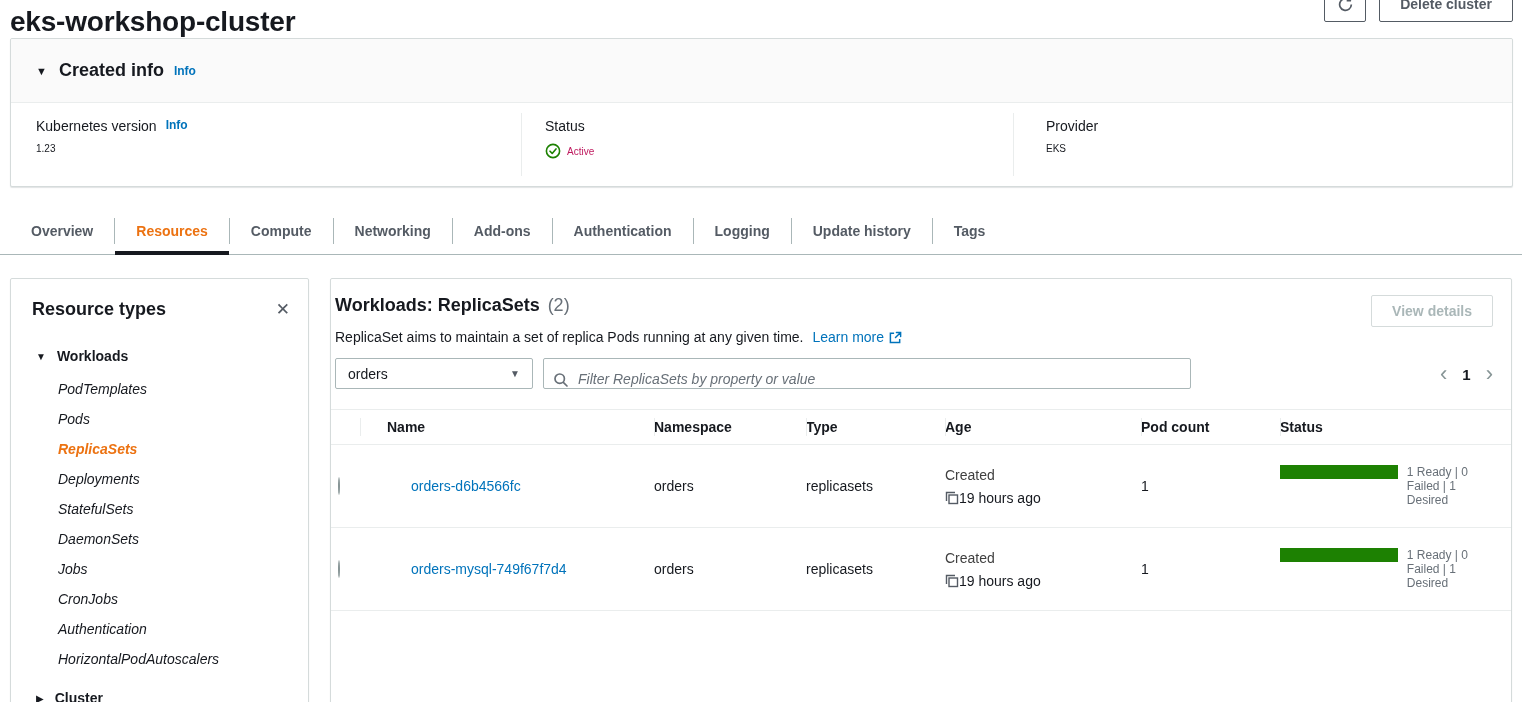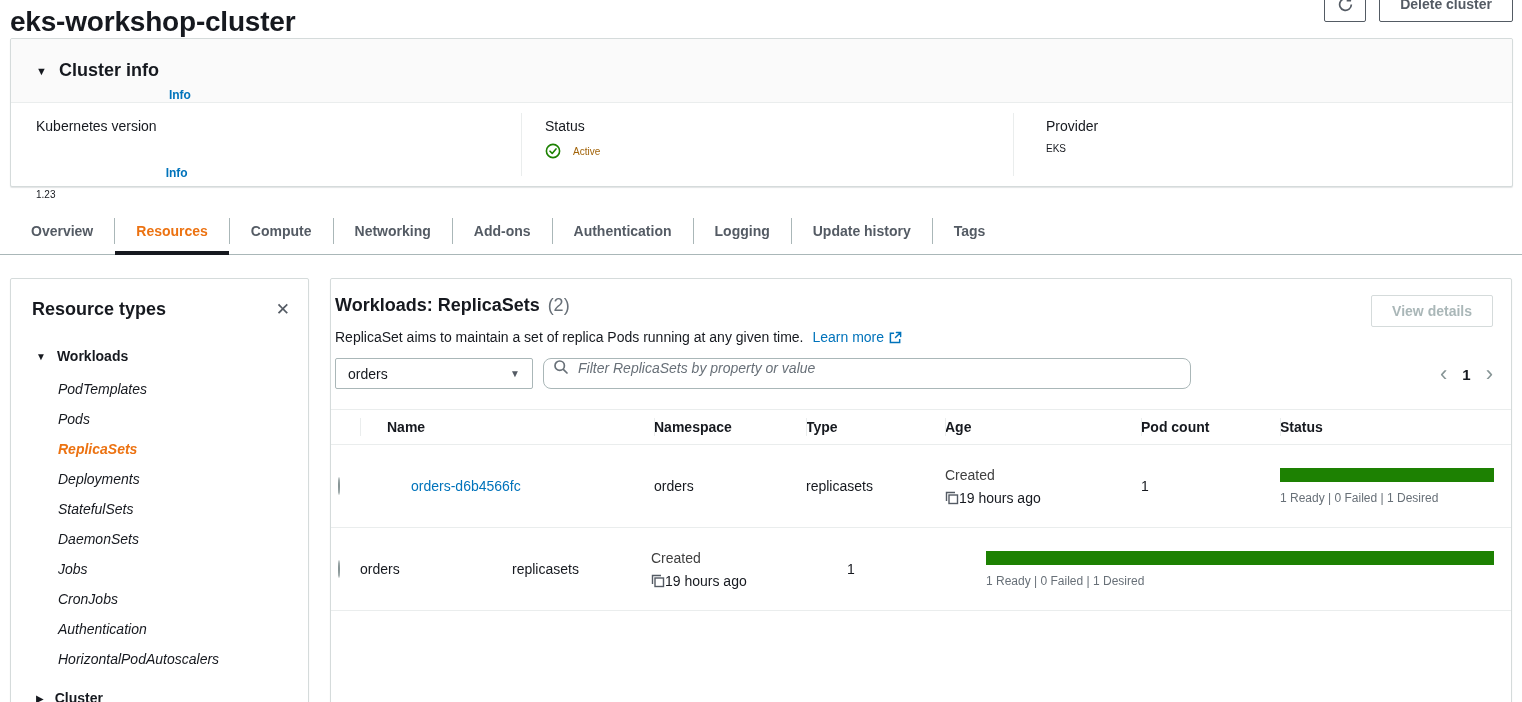--- a/index.html
+++ b/index.html
@@ -22,27 +22,27 @@
   
   .card { position:absolute; background:#fff; border:1px solid #d5dbdb; border-radius:2px;
           box-shadow:0 1px 1px rgba(0,28,36,.12); }
 
   
   #cluster-card { left:10px; top:38px; width:1503px; height:149px; }
   .cluster-head { height:64px; background:#fafafa; border-bottom:1px solid #eaeded;
                   display:flex; align-items:center; padding-left:25px; border-radius:2px 2px 0 0; }
   .caret-glyph { font-size:11px; color:#16191f; margin-right:12px; }
   .cluster-title { font-size:18px; font-weight:700; margin-right:10px; }
-  .info-link { color:#0073bb; font-size:12px; font-weight:700; cursor:pointer; text-decoration:none;margin-top:48px; }
+  .info-link { color:#0073bb; font-size:12px; font-weight:700; cursor:pointer; text-decoration:none; }
   .cluster-body { position:relative; height:83px; }
   .vdiv { position:absolute; top:10px; bottom:10px; width:1px; background:#eaeded; }
   .field { position:absolute; top:15px; }
   .field-label { font-size:14px; color:#16191f; display:flex; align-items:flex-start; gap:9px; }
   .field-value { margin-top:9px; font-size:10px; }
-  .status-value { color:#a16207; display:flex; align-items:center; gap:12px; }
+  .status-value { color:#be185d; display:flex; align-items:center; gap:6px; }
 
   
   #tabs { position:absolute; top:208px; left:0; width:1522px; height:47px;
           border-bottom:1px solid #aab7b8; display:flex; padding-left:10px; }
   .tab { position:relative; display:flex; align-items:center; padding:0 21px;
          font-size:14px; font-weight:700; color:#545b64; cursor:pointer; white-space:nowrap; }
   .tab.active { color:#ec7211; }
   .tab.active::after { content:""; position:absolute; left:0; right:0; bottom:-1px; height:4px; background:#16191f; }
   .tab-sep { width:1px; height:26px; background:#aab7b8; align-self:center; }
 
@@ -68,22 +68,22 @@
   .view-details { position:absolute; top:16px; right:18px; height:32px; padding:0 20px;
                   border:1px solid #d5dbdb; color:#aab7b8; font-weight:700; font-size:14px;
                   background:#fff; border-radius:2px; display:flex; align-items:center; }
   .desc-row { margin:13px 0 0 4px; font-size:14px; display:flex; align-items:center; }
   .learn-more { color:#0073bb; margin-left:9px; display:flex; align-items:center; gap:5px; text-decoration:none; cursor:pointer; }
 
   .filter-row { position:relative; display:flex; margin:13px 18px 0 4px; }
   .dropdown { width:198px; height:31px; border:1px solid #aab7b8; border-radius:2px; background:#fff;
               display:flex; align-items:center; justify-content:space-between; padding:0 12px; cursor:pointer; }
   .dropdown-caret { font-size:10px; color:#545b64; }
-  .search-box { margin-left:10px; width:648px; height:31px; border:1px solid #aab7b8; border-radius:8px;
-                display:flex; align-items:flex-start; padding:0 9px; gap:7px; background:#fff; }
+  .search-box { margin-left:10px; width:648px; height:31px; border:1px solid #aab7b8; border-radius:2px;
+                display:flex; align-items:flex-end; padding:0 9px; gap:7px; background:#fff; }
   .search-box input { border:none; outline:none; flex:1; font-size:14px; font-family:inherit; color:#16191f; background:transparent; }
   .search-box input::placeholder { color:#687078; font-style:italic; opacity:1; }
   .pagination { position:absolute; right:0; top:5px; display:flex; align-items:center; gap:15px; }
   .page-chevron { font-size:22px; color:#879596; cursor:pointer; line-height:1; font-weight:400; }
   .page-num { font-size:15px; font-weight:700; color:#16191f; cursor:pointer; }
 
   
   .table { margin-top:20px; }
   .thead { display:flex; height:36px; align-items:center; border-top:1px solid #eaeded; border-bottom:1px solid #eaeded; }
   .th { position:relative; font-size:14px; font-weight:700; color:#16191f; height:100%; display:flex; align-items:center; }
@@ -97,21 +97,21 @@
   .col-pod { width:139px; }
   .col-status { flex:1; padding-right:17px; }
   .tr { display:flex; height:83px; align-items:center; border-bottom:1px solid #eaeded; }
   .td { font-size:14px; }
   .td.col-name { padding-left:27px; }
   .radio { width:16px; height:16px; border:1px solid #879596; border-radius:50%; background:#fff; margin-left:7px; cursor:pointer; }
   .link { color:#0073bb; text-decoration:none; cursor:pointer;margin-left:24px; }
   .age-cell { display:flex; flex-direction:column; gap:7px; }
   .age-created { color:#404040; }
   .age-value { display:flex; align-items:center; color:#16191f; }
-  .status-cell { display:flex; flex-direction:column; gap:9px; }
+  .status-cell { display:flex; flex-direction:row; gap:9px; }
   .status-bar { height:14px; width:100%; background:#1d8102; }
   .status-text { font-size:12px; color:#687078; }
 </style>
 </head>
 <body>
 
 <h1 class="page-title">eks-workshop-cluster</h1>
 <div class="top-actions">
   <button class="btn btn-refresh">
     <span>
@@ -120,21 +120,21 @@
         <path d="M12.5 1v3.4h-3.4" stroke-linejoin="round"></path>
       </svg>
     </span>
   </button>
   <button class="btn btn-delete">Delete cluster</button>
 </div>
 
 <section class="card" id="cluster-card">
   <div class="cluster-head">
     <span class="caret-glyph">▼</span>
-    <span class="cluster-title">Cluster info</span>
+    <span class="cluster-title">Created info</span>
     <a class="info-link">Info</a>
   </div>
   <div class="cluster-body">
     <div class="field" style="left:25px">
       <div class="field-label">
         <span>Kubernetes version</span>
         <a class="info-link">Info</a>
       </div>
       <div class="field-value">1.23</div>
     </div>
@@ -283,20 +283,21 @@
       </div>
       <div class="td col-pod">1</div>
       <div class="td col-status status-cell">
         <div class="status-bar"></div>
         <div class="status-text">1 Ready | 0 Failed | 1 Desired</div>
       </div>
     </div>
 
     <div class="tr">
       <div class="td col-radio"><span class="radio"></span></div>
+      <div class="td col-name"><a class="link">orders-mysql-749f67f7d4</a></div>
       <div class="td col-ns">orders</div>
       <div class="td col-type">replicasets</div>
       <div class="td col-age age-cell">
         <span class="age-created">Created</span>
         <span class="age-value">
           <span>
             <svg width="14" height="14" viewBox="0 0 14 14" fill="none" stroke="#545b64" stroke-width="1.4">
               <rect x="4" y="4" width="8.5" height="8.5"></rect>
               <path d="M10 1.5H1.5V10"></path>
             </svg>

